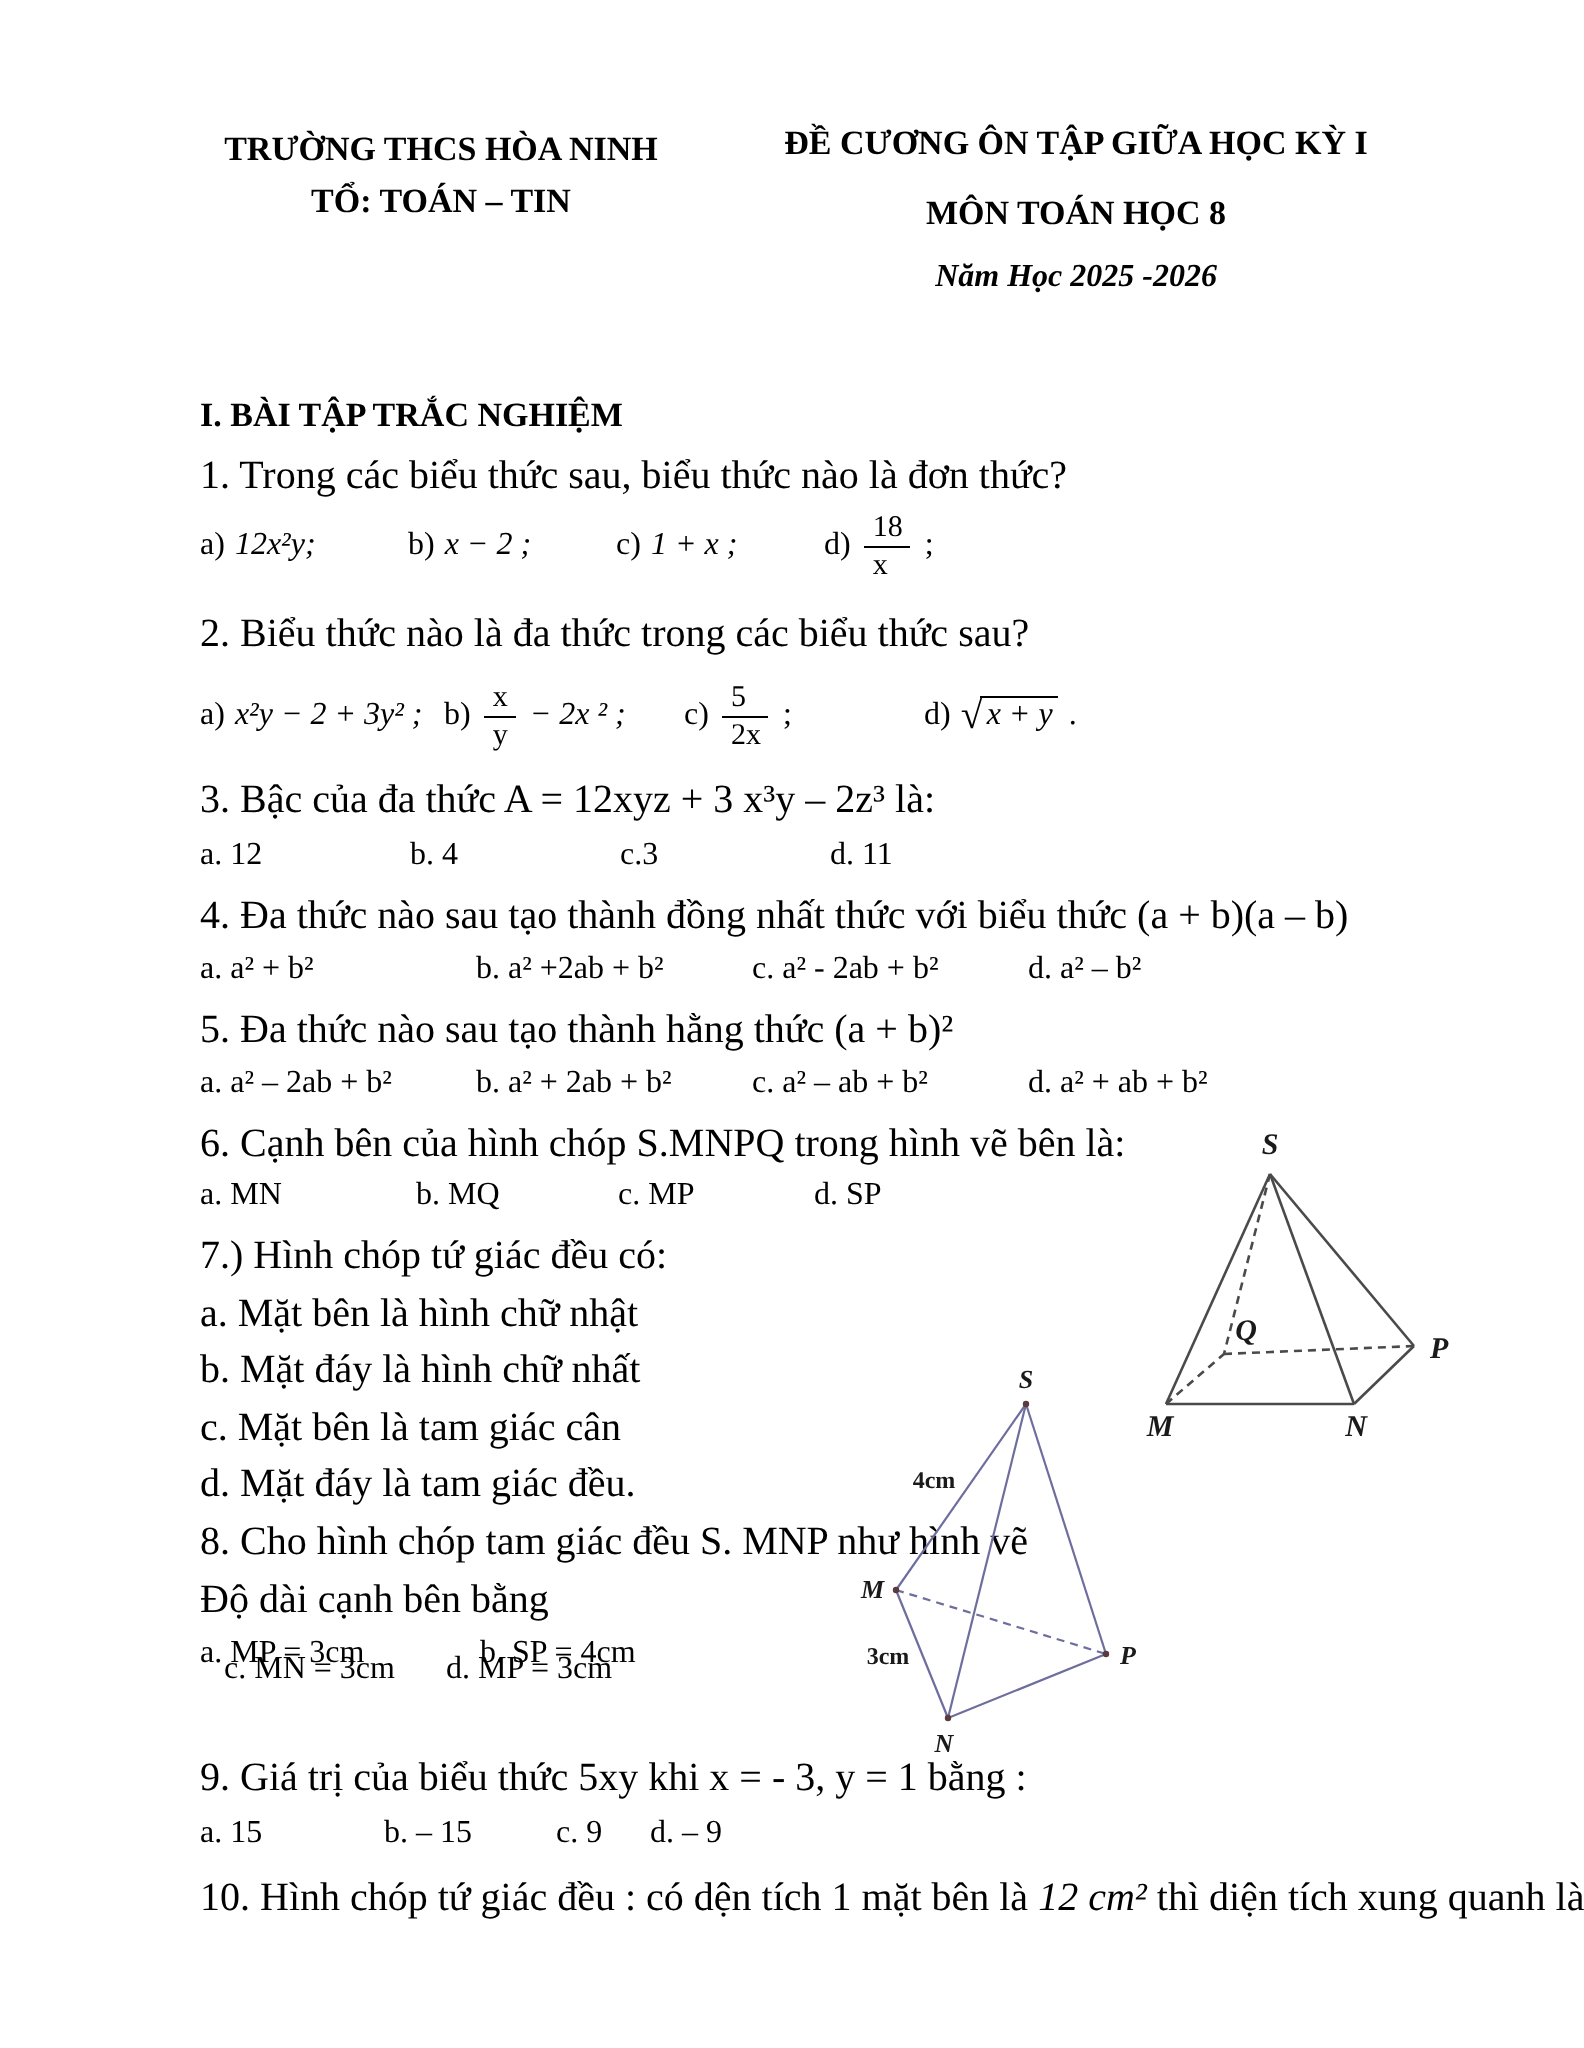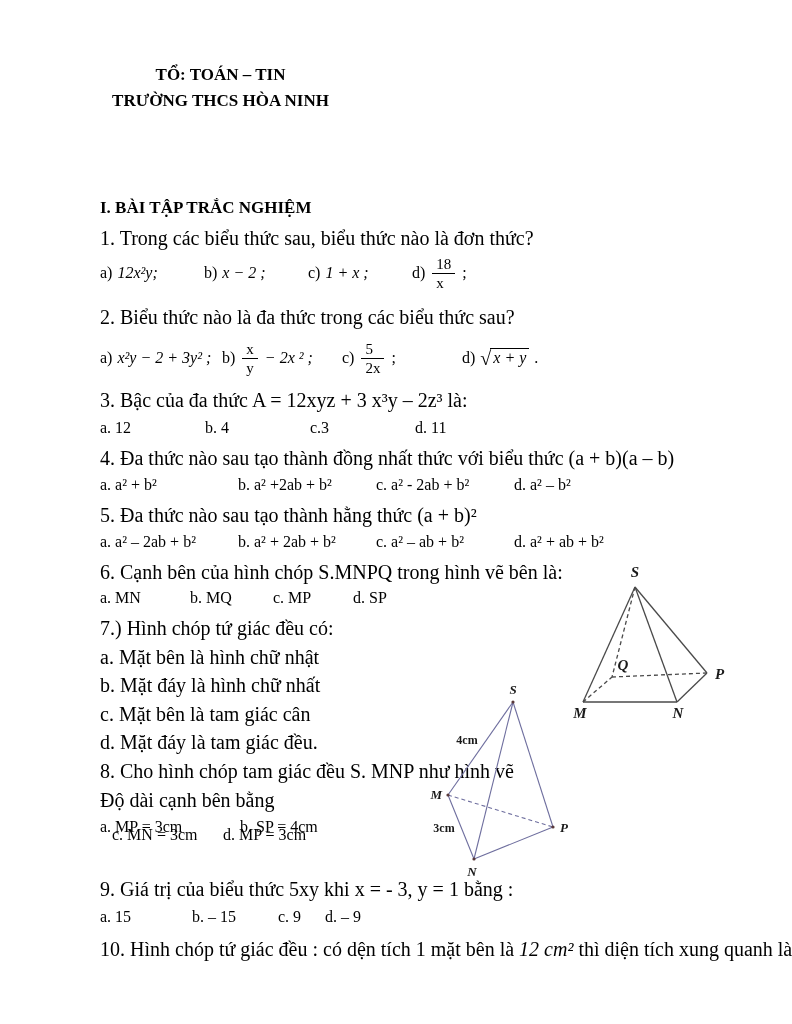--- a/index.html
+++ b/index.html
@@ -14,21 +14,21 @@
   .hdr-right{left:378px;top:62px;width:320px;text-align:center;font-weight:bold;font-size:17px;}
   .hdr-right .subject{margin-top:15px;}
   .hdr-right .year{margin-top:13px;font-style:italic;font-size:16px;}
   .section-title{left:100px;top:198px;font-weight:bold;font-size:17px;}
   .qline{left:100px;font-size:20px;white-space:nowrap;}
   .opt-row{left:100px;display:grid;white-space:nowrap;}
   .cols-q1{grid-template-columns:104px 104px 104px auto;align-items:center;height:46px;}
   .cols-q2{grid-template-columns:122px 120px 120px auto;align-items:center;height:50px;}
   .cols-q3{grid-template-columns:105px 105px 105px auto;}
   .cols-q45{grid-template-columns:138px 138px 138px auto;}
-  .cols-q6{grid-template-columns:90px 83px 80px auto;}
+  .cols-q6{grid-template-columns:90px 83px 80px auto;gap:18px;}
   .cols-q8a{grid-template-columns:140px auto;}
   .cols-q8b{grid-template-columns:111px auto;padding-left:12px;}
   .cols-q9{grid-template-columns:92px 86px 47px auto;}
   .cell{display:flex;align-items:center;gap:5px;}
   .mi{font-style:italic;}
   .frac{display:inline-block;vertical-align:middle;margin:0 2px;font-size:15px;}
   .frac .num{display:block;padding:0 4px;border-bottom:1px solid #000;line-height:1.2;}
   .frac .den{display:block;padding:0 4px;line-height:1.2;}
   .sqrt{display:inline-flex;align-items:flex-start;font-style:italic;}
   .radical{font-style:normal;font-size:20px;line-height:1.05;margin-right:-1px;}
@@ -37,22 +37,27 @@
   .fig svg{display:block;overflow:visible;}
   .fig text{font-family:"Liberation Serif","DejaVu Serif",serif;font-weight:bold;font-style:italic;fill:#1a1a1a;}
   .fig text.dim{font-style:normal;font-size:12px;}
 </style>
 </head>
 <body>
 
 <div class="page">
 
   <div class="abs hdr-left">
+    <div>TRƯỜNG THCS HÒA NINH</div>
     <div>TỔ: TOÁN – TIN</div>
-    <div>TRƯỜNG THCS HÒA NINH</div>
+  </div>
+  <div class="abs hdr-right">
+    <div>ĐỀ CƯƠNG ÔN TẬP GIỮA HỌC KỲ I</div>
+    <div class="subject">MÔN TOÁN HỌC 8</div>
+    <div class="year">Năm Học 2025 -2026</div>
   </div>
 
   <div class="abs section-title">I. BÀI TẬP TRẮC NGHIỆM</div>
 
   <div class="abs qline" style="top:227px">1. Trong các biểu thức sau, biểu thức nào là đơn thức?</div>
   <div class="abs opt-row cols-q1" style="top:250px">
     <div class="cell">
       <span>a)</span>
         <span class="mi">12x²y;</span>
     </div>

